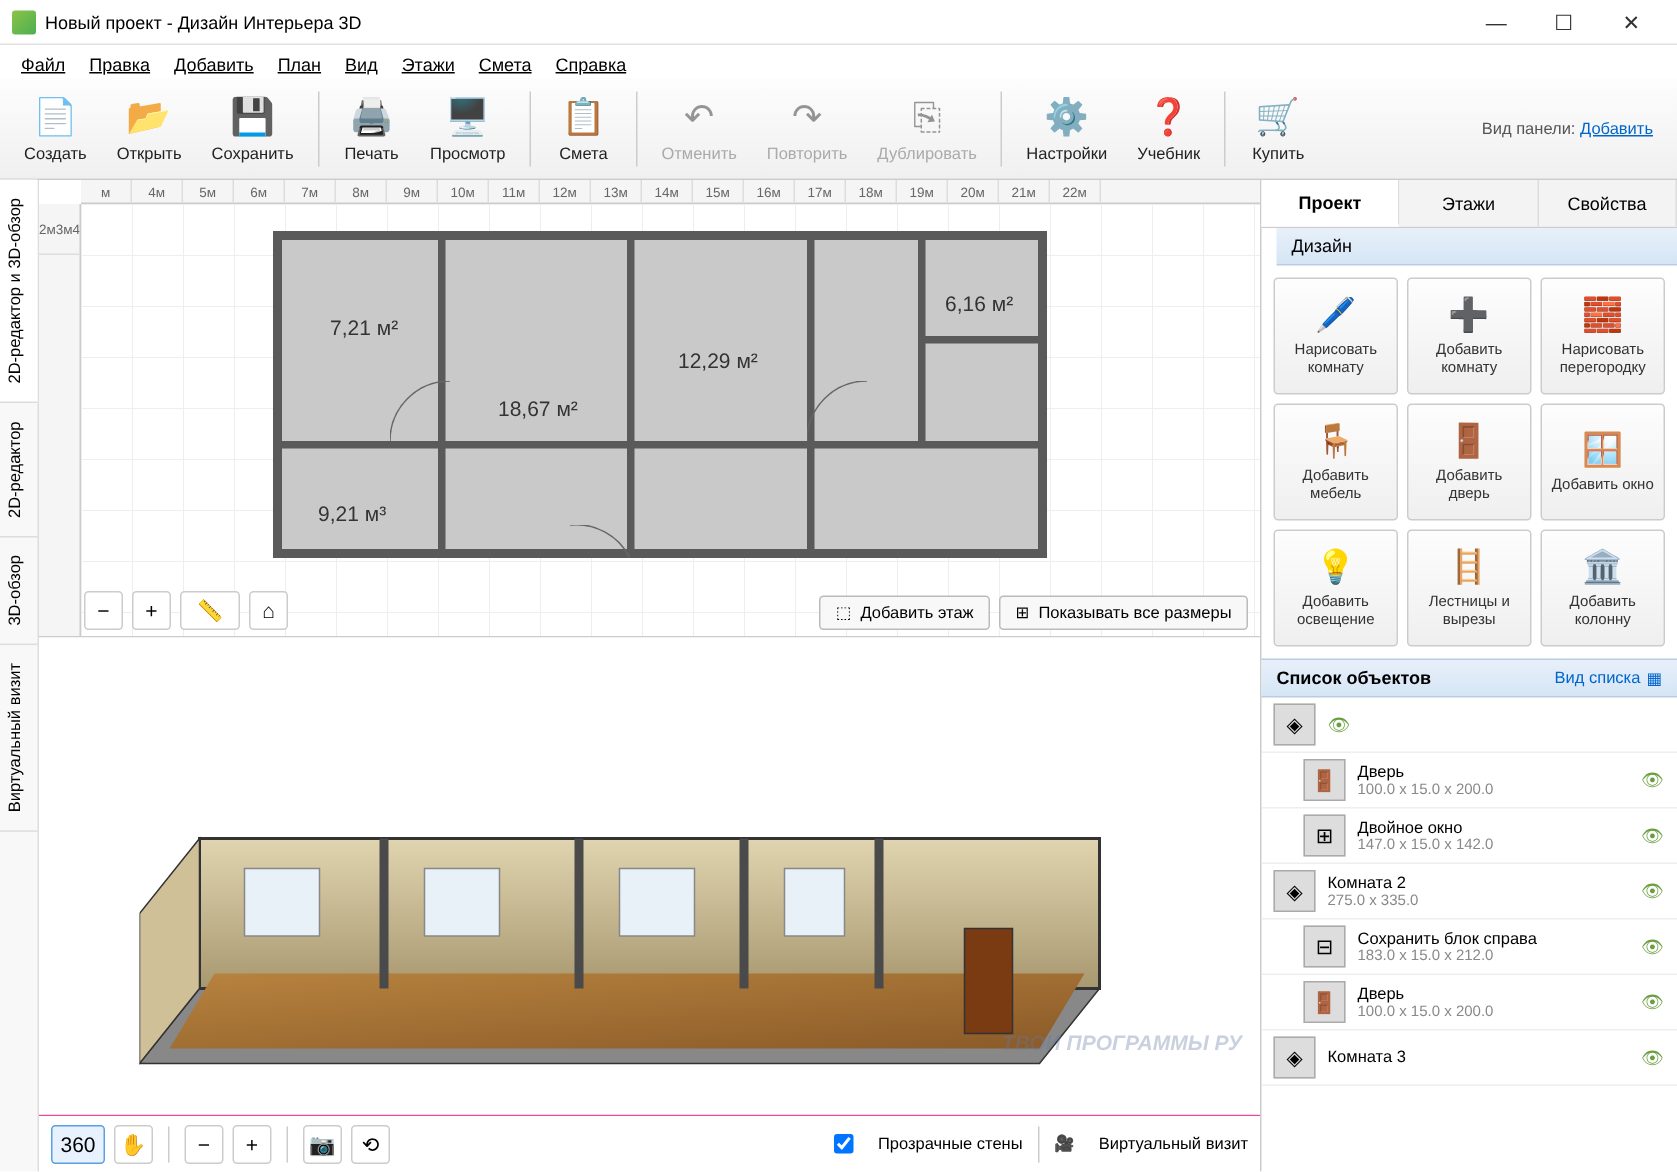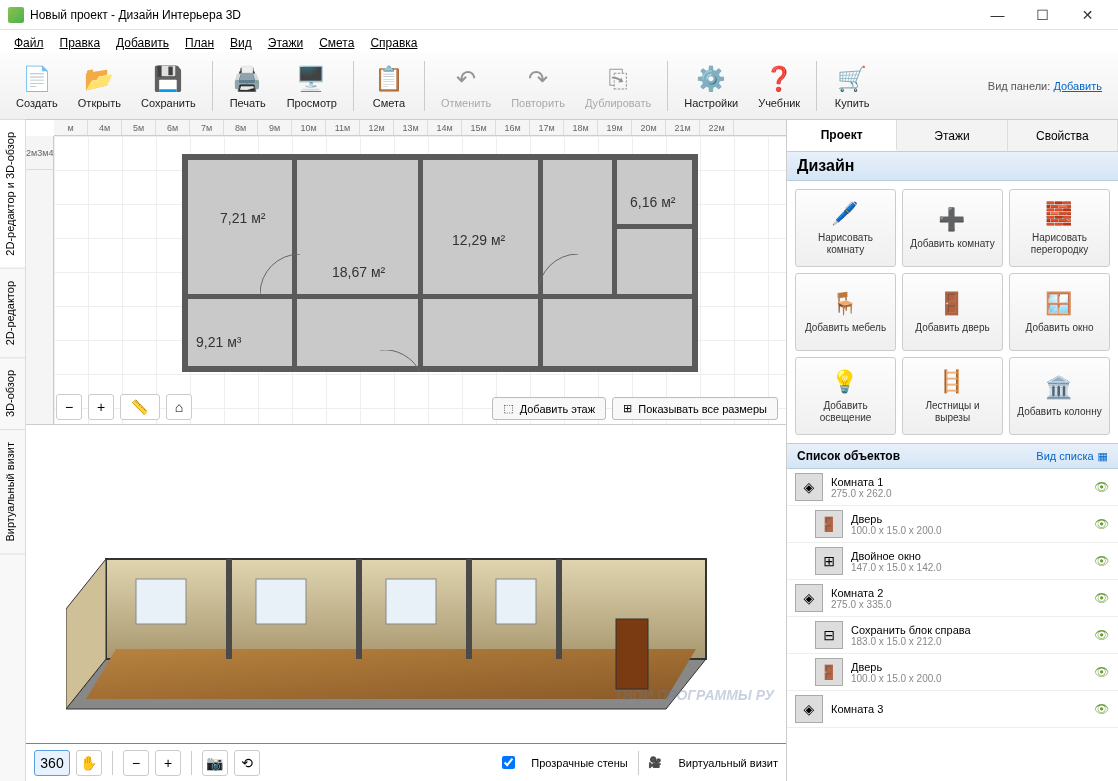--- a/index.html
+++ b/index.html
@@ -38,25 +38,25 @@
 .fp-room-lbl { position: absolute; font-size: 14px; color: #333; }
 .zoom-strip { position: absolute; left: 30px; bottom: 4px; display: flex; gap: 6px; align-items: center; }
 .mini-btn { width: 26px; height: 26px; border: 1px solid #ccc; background: #fff; border-radius: 3px; display: flex; align-items: center; justify-content: center; font-size: 14px; cursor: default; }
 .floor-btns { position: absolute; right: 8px; bottom: 4px; display: flex; gap: 6px; }
 .fl-btn { border: 1px solid #bbb; background: #f8f8f8; padding: 4px 10px; border-radius: 3px; font-size: 11px; display: flex; align-items: center; gap: 6px; cursor: default; }
 .view-3d { flex: 1; background: #fff; position: relative; display: flex; align-items: center; justify-content: center; }
 .render-3d { width: 680px; height: 290px; position: relative; }
 .bottom-bar { height: 38px; border-top: 1px solid #ec4899; display: flex; align-items: center; padding: 0 8px; gap: 6px; }
 .bb-sep { width: 1px; height: 24px; background: #ccc; margin: 0 4px; }
 .bb-chk { display: flex; align-items: center; gap: 16px; font-size: 11px; }
-.right-panel { width: 332px; border-left: 1px solid #ccc; display: flex; flex-direction: column; background: #fff; }
+.right-panel { width: 278px; border-left: 1px solid #ccc; display: flex; flex-direction: column; background: #fff; }
 .rp-tabs { display: flex; height: 32px; border-bottom: 1px solid #ccc; }
 .rp-tab { flex: 1; display: flex; align-items: center; justify-content: center; font-size: 12px; border-right: 1px solid #ddd; cursor: default; background: #f3f3f3; }
 .rp-tab.active { background: #fff; border-bottom: 2px solid #fff; font-weight: 600; }
-.rp-section-hdr { background: linear-gradient(#e8f0fa,#d5e5f5); padding: 5px 10px; font-weight: 700; font-size: 16px; border-bottom: 1px solid #b8cde0; }
+.rp-section-hdr { background: linear-gradient(#e8f0fa,#d5e5f5); padding: 5px 10px; font-weight: 400; font-size: 12px; border-bottom: 1px solid #b8cde0; margin-left: 10px; }
 .rp-grid { display: grid; grid-template-columns: repeat(3, 1fr); gap: 6px; padding: 8px; }
 .rp-cell { border: 1px solid #ccc; background: linear-gradient(#fdfdfd,#efefef); border-radius: 3px; height: 78px; display: flex; flex-direction: column; align-items: center; justify-content: center; padding: 4px; cursor: default; }
 .rp-cell .ic { width: 28px; height: 28px; display: flex; align-items: center; justify-content: center; font-size: 22px; }
 .rp-cell .tx { font-size: 10px; text-align: center; line-height: 1.2; margin-top: 4px; color: #333; }
 .obj-hdr { background: linear-gradient(#e8f0fa,#d5e5f5); padding: 5px 10px; font-weight: 600; display: flex; align-items: center; border-top: 1px solid #b8cde0; border-bottom: 1px solid #b8cde0; }
 .obj-hdr .vl { margin-left: auto; font-weight: 400; font-size: 11px; color: #0066cc; display: flex; align-items: center; gap: 4px; }
 .obj-list { flex: 1; overflow: auto; }
 .obj-item { display: flex; align-items: center; padding: 4px 8px; border-bottom: 1px solid #eee; gap: 8px; }
 .obj-item .thumb { width: 28px; height: 28px; background: #ddd; border: 1px solid #aaa; display: flex; align-items: center; justify-content: center; font-size: 14px; flex-shrink: 0; }
 .obj-item .info { flex: 1; }
@@ -213,21 +213,21 @@
           <div class="fp-wall" style="left:430px;top:0;width:5px;height:140px"></div>
           <div class="fp-wall" style="left:0;top:140px;width:516px;height:5px"></div>
           <div class="fp-wall" style="left:110px;top:140px;width:5px;height:78px"></div>
           <div class="fp-wall" style="left:430px;top:70px;width:86px;height:5px"></div>
           <div class="fp-wall" style="left:356px;top:140px;width:5px;height:78px"></div>
 
           <div class="fp-room-lbl" style="left:38px;top:56px">7,21 м²</div>
           <div class="fp-room-lbl" style="left:150px;top:110px">18,67 м²</div>
           <div class="fp-room-lbl" style="left:270px;top:78px">12,29 м²</div>
           <div class="fp-room-lbl" style="left:448px;top:40px">6,16 м²</div>
-          <div class="fp-room-lbl" style="left:14px;top:180px">9,21 м³</div>
+          <div class="fp-room-lbl" style="left:30px;top:180px">9,21 м³</div>
 
           <svg style="position:absolute;left:78px;top:100px;width:40px;height:40px">
               <path d="M0 40 A40 40 0 0 1 40 0" fill="none" stroke="#666"></path>
             </svg>
           <svg style="position:absolute;left:198px;top:196px;width:40px;height:22px">
               <path d="M0 0 A40 40 0 0 1 40 22" fill="none" stroke="#666"></path>
             </svg>
           <svg style="position:absolute;left:356px;top:100px;width:40px;height:40px">
               <path d="M0 40 A40 40 0 0 1 40 0" fill="none" stroke="#666"></path>
             </svg>
@@ -359,24 +359,20 @@
     <div class="obj-hdr">
       <span>Список объектов</span>
       <span class="vl">
           <span>Вид списка</span> 
           <span>▦</span>
         </span>
     </div>
     <div class="obj-list" id="obj-list">
         <div class="obj-item">
           <div class="thumb">◈</div>
-          <div class="info">
-            <div class="nm">Комната 1</div>
-            <div class="dm">275.0 x 262.0</div>
-          </div>
           <div class="eye">👁</div>
         </div>
         <div class="obj-item child">
           <div class="thumb">🚪</div>
           <div class="info">
             <div class="nm">Дверь</div>
             <div class="dm">100.0 x 15.0 x 200.0</div>
           </div>
           <div class="eye">👁</div>
         </div>

